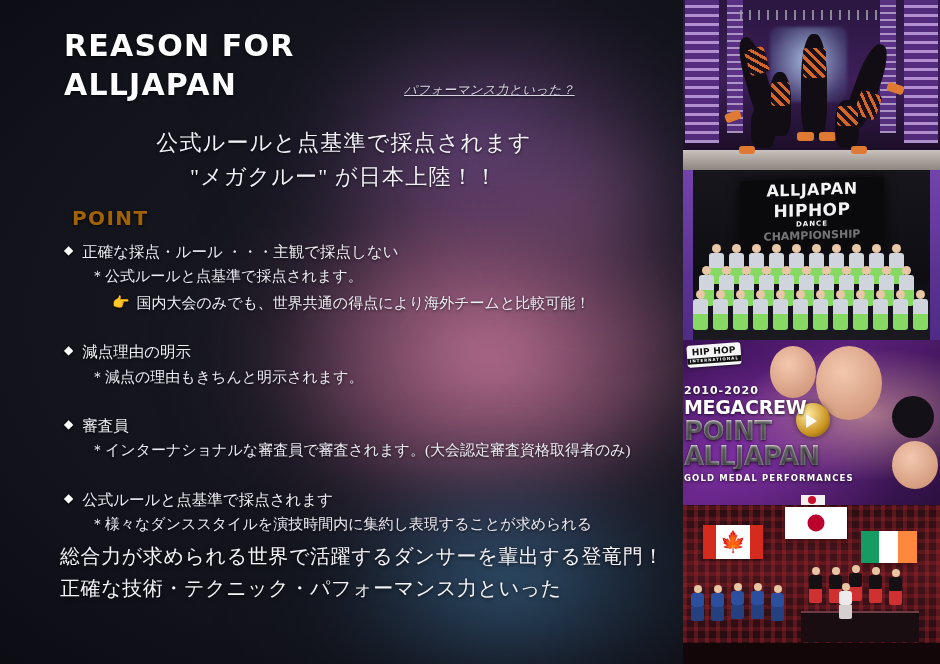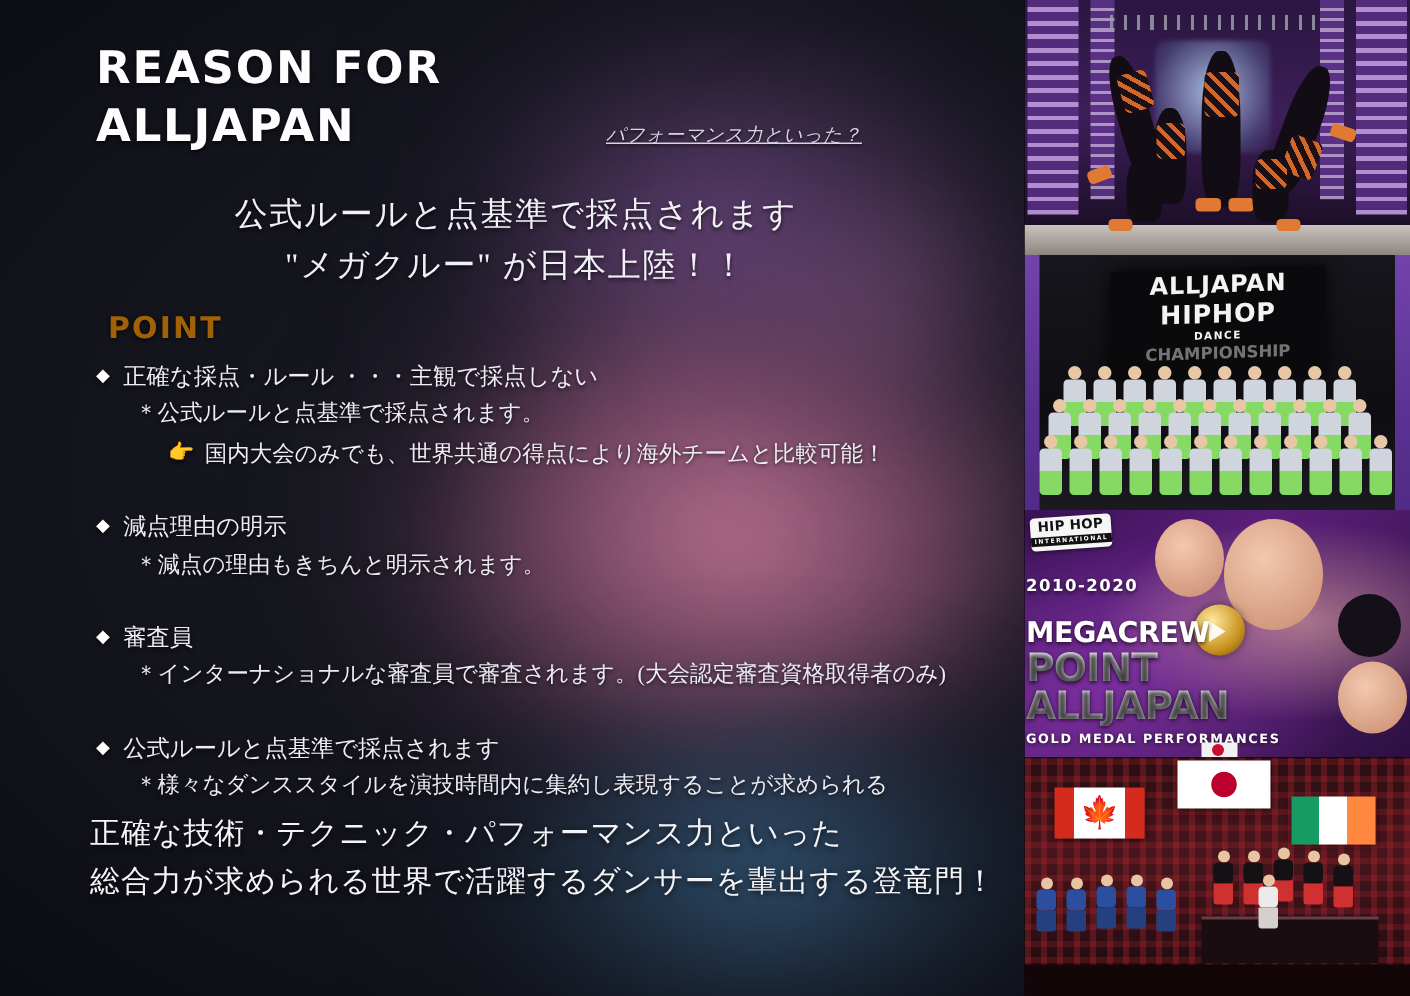--- a/index.html
+++ b/index.html
@@ -132,21 +132,21 @@
     align-items:center;justify-content:center;box-shadow:0 1px 3px rgba(0,0,0,.5);}
   .p3 .logo .t1{font-family:"DejaVu Sans","Liberation Sans",sans-serif;font-weight:700;
     font-size:9px;color:#111;letter-spacing:.2px;line-height:1;}
   .p3 .logo .t2{font-family:"DejaVu Sans","Liberation Sans",sans-serif;font-weight:700;
     font-size:4px;color:#fff;background:#111;letter-spacing:1px;line-height:1.5;
     width:100%;text-align:center;margin-top:1px;}
   .p3 .cap{position:absolute;left:1px;top:44px;
     font-family:"DejaVu Sans","Liberation Sans",sans-serif;color:#fff;
     text-shadow:0 1px 3px rgba(0,0,0,.7);}
   .p3 .yr{font-weight:700;font-size:11px;letter-spacing:1px;}
-  .p3 .mc{font-weight:700;font-size:19px;letter-spacing:-.3px;line-height:1.04;margin-top:16px;}
+  .p3 .mc{font-weight:700;font-size:19px;letter-spacing:-.3px;line-height:1.04;margin-top:1px;}
   .p3 .wd{font-weight:700;font-size:26px;letter-spacing:-.6px;line-height:.96;margin-top:1px;
     background:linear-gradient(180deg,#ffffff,#b9b9c2);-webkit-background-clip:text;background-clip:text;color:transparent;}
   .p3 .ch{font-weight:700;font-size:26px;letter-spacing:-.8px;line-height:.96;
     background:linear-gradient(180deg,#ffffff,#b9b9c2);-webkit-background-clip:text;background-clip:text;color:transparent;}
   .p3 .gm{font-weight:700;font-size:8.5px;letter-spacing:1.1px;margin-top:4px;}
   .p3 .medal{position:absolute;left:44%;top:38%;width:34px;height:34px;border-radius:50%;
     background:radial-gradient(circle at 36% 32%,#ffe9a0,#c8921e 62%,#6d4a08);box-shadow:0 0 6px rgba(0,0,0,.5);}
   .p3 .play{position:absolute;left:48%;top:45%;width:0;height:0;
     border-left:11px solid rgba(255,255,255,.9);border-top:7px solid transparent;border-bottom:7px solid transparent;}
   .p3 .dark{position:absolute;right:6px;top:34%;width:42px;height:42px;border-radius:50%;background:#141017;}
@@ -238,22 +238,22 @@
         <div class="pt-head">
           <span class="dia">◆</span>
           <span>公式ルールと点基準で採点されます</span>
         </div>
         <div class="pt-sub">＊様々なダンススタイルを演技時間内に集約し表現することが求められる</div>
       </div>
 
     </div>
 
     <div class="closing">
+      <div>総合力が求められる世界で活躍するダンサーを輩出する登竜門！</div>
       <div>正確な技術・テクニック・パフォーマンス力といった</div>
-      <div>総合力が求められる世界で活躍するダンサーを輩出する登竜門！</div>
     </div>
 
   </div>
 
   <div class="photos">
 
     <div class="ph p1">
       <div class="stage"></div>
       <div class="led L"></div>
       <div class="led R"></div>

